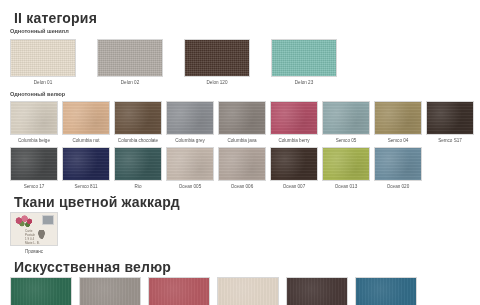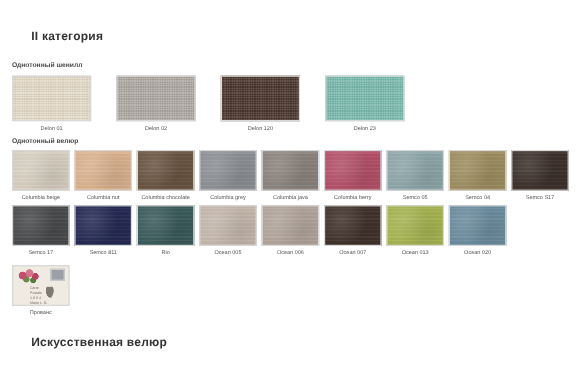--- a/index.html
+++ b/index.html
@@ -8,26 +8,26 @@
     background:#ffffff;
     font-family:"Liberation Sans",sans-serif;
     color:#3c3c3c;
     overflow:hidden;
   }
   .page{position:relative;width:480px;height:305px;}
 
   .section{padding:0 0 0 10px;}
 
   .sec-title{
-    font-size:10px;
+    font-size:14px;
     font-weight:bold;
     color:#333333;
     letter-spacing:.2px;
     line-height:11px;
-    margin:16px;
+    margin:4px;
     white-space:nowrap;
   }
   .sec-sub{
     font-size:5.6px;
     font-weight:bold;
     color:#4a4a4a;
     line-height:7px;
     margin:1px 0 0 0;
     white-space:nowrap;
   }
@@ -220,20 +220,21 @@
           <div class="cap">Ocean 013</div>
         </div>
         <div class="cell">
           <div class="swatch velour" style="background: rgb(109, 142, 160);"></div>
           <div class="cap">Ocean 020</div>
         </div>
       </div>
   </div>
 
   <div class="section" id="sec-jacquard">
+    <div class="sec-title">Ткани цветной жаккард</div>
     <div class="row" id="jacquard-row">
         <div class="cell">
           <div class="swatch  provence" style="background: rgb(239, 234, 226);">
             <div style="position: absolute; left: 3px; top: 2px; width: 22px; height: 14px; background: radial-gradient(circle at 22% 40%, rgb(192, 80, 110) 0px, rgb(192, 80, 110) 3px, transparent 3.5px), radial-gradient(circle at 48% 26%, rgb(212, 115, 140) 0px, rgb(212, 115, 140) 3px, transparent 3.5px), radial-gradient(circle at 70% 45%, rgb(184, 64, 95) 0px, rgb(184, 64, 95) 2.6px, transparent 3px), radial-gradient(circle at 36% 62%, rgb(109, 138, 74) 0px, rgb(109, 138, 74) 2.4px, transparent 3px), radial-gradient(circle at 62% 68%, rgb(88, 122, 62) 0px, rgb(88, 122, 62) 2.2px, transparent 2.8px);"></div>
             <div style="position: absolute; right: 3px; top: 2px; width: 10px; height: 8px; background: rgb(154, 160, 166); border: 1px solid rgb(207, 207, 207);"></div>
             <div style="position: absolute; right: 11px; bottom: 4px; width: 9px; height: 11px; background: radial-gradient(at 50% 30%, rgb(127, 122, 114) 0px, rgb(127, 122, 114) 3px, transparent 3.4px), linear-gradient(rgb(138, 133, 125), rgb(138, 133, 125)) 50% 60% / 2px 6px no-repeat;"></div>
             <div class="pv-ink" style="left: 14px; top: 17px;">Carte</div>
             <div class="pv-ink" style="left: 14px; top: 21px;">Postale</div>
             <div class="pv-ink" style="left: 14px; top: 25px;">1 9 0 4</div>
             <div class="pv-ink" style="left: 14px; top: 29px;">Marie  L.  B.</div>

